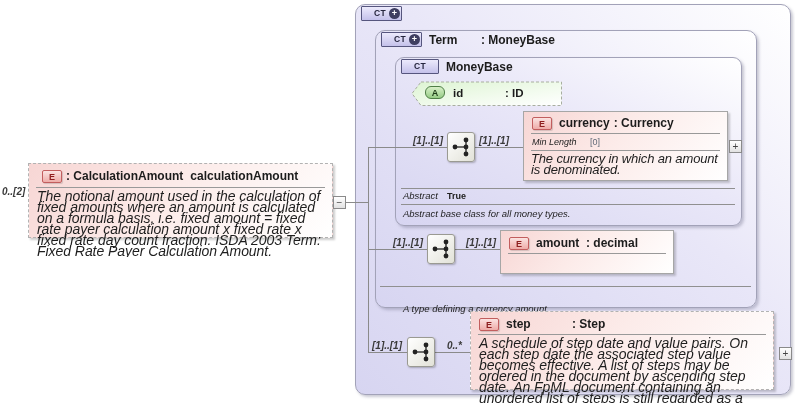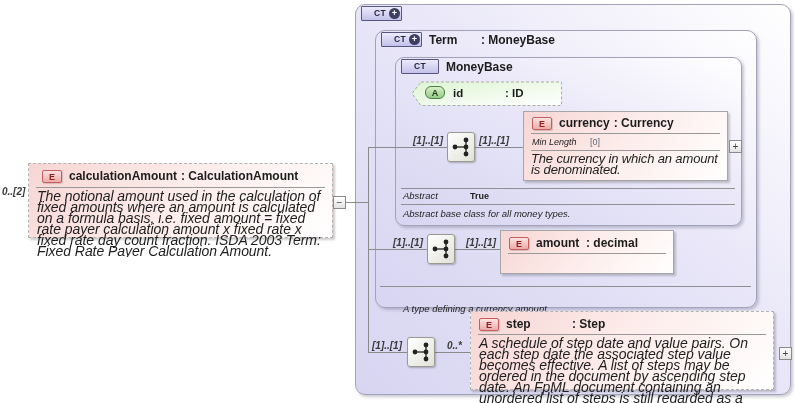--- a/index.html
+++ b/index.html
@@ -145,22 +145,22 @@
   <div class="card" style="left:413px;top:136px">[1]..[1]</div>
   <div class="card" style="left:479px;top:136px">[1]..[1]</div>
   <div class="card" style="left:393px;top:238px">[1]..[1]</div>
   <div class="card" style="left:466px;top:238px">[1]..[1]</div>
   <div class="card" style="left:372px;top:341px">[1]..[1]</div>
   <div class="card" style="left:447px;top:341px">0..*</div>
 
   <div class="elem dashed" style="left:28px;top:163px;width:305px;height:75px">
     <div class="elem-head">
       <span class="e-icon">E</span>
+      <span style="margin-left:-3px">: CalculationAmount</span>
       <span>calculationAmount</span>
-      <span style="margin-left:-3px">: CalculationAmount</span>
     </div>
     <div class="hr"></div>
     <div class="annot">The notional amount used in the calculation of fixed amounts where an amount is calculated on a formula basis, i.e. fixed amount = fixed rate payer calculation amount x fixed rate x fixed rate day count fraction. ISDA 2003 Term: Fixed Rate Payer Calculation Amount.</div>
   </div>
 
   <div class="attr-wrap" style="left:411px;top:81px;width:152px;height:26px">
     <svg width="152" height="26">
       <defs>
         <linearGradient id="ggreen" x1="0" y1="0" x2="1" y2="1">
           <stop offset="0" stop-color="#ddf4d2"></stop>
@@ -189,21 +189,21 @@
         <span class="fl">Min Length</span>
         <span class="fv">[0]</span>
       </div>
     </div>
     <div class="hr"></div>
     <div class="annot" style="font-size:13px;padding:2px 5px 0 7px;letter-spacing:-0.15px">The currency in which an amount is denominated.</div>
   </div>
 
   <div class="ct-hr" style="left:401px;top:188px;width:334px"></div>
   <div class="abs-label" style="left:403px;top:190px">Abstract</div>
-  <div class="abs-value" style="left:470px;top:191px">True</div>
+  <div class="abs-value" style="left:447px;top:191px">True</div>
   <div class="ct-hr" style="left:401px;top:204px;width:334px"></div>
   <div class="ct-annot" style="left:403px;top:208px">Abstract base class for all money types.</div>
 
   <div class="elem" style="left:500px;top:230px;width:174px;height:44px">
     <div class="elem-head" style="padding:5px 8px 2px 8px">
       <span class="e-icon">E</span>
       <span class="ename" style="min-width:50px">amount</span>
       <span style="margin-left:-7px">: decimal</span>
     </div>
     <div class="hr"></div>

